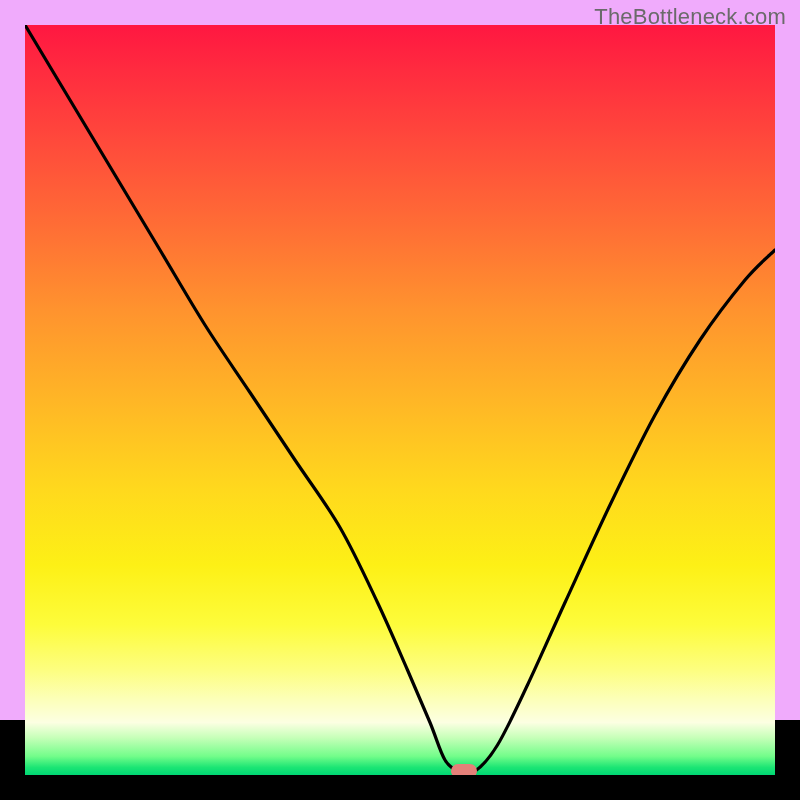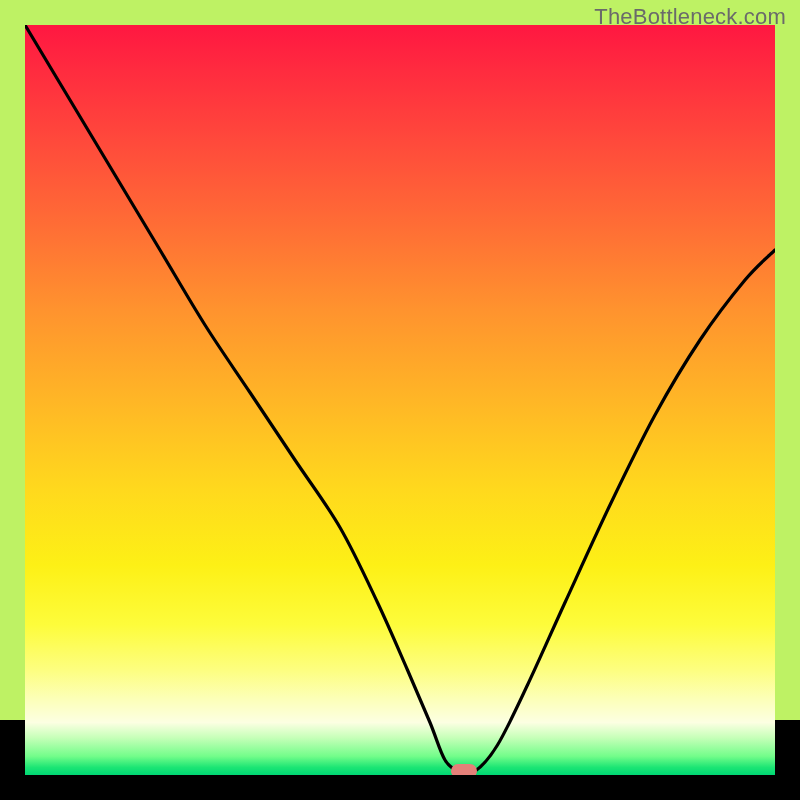--- a/index.html
+++ b/index.html
@@ -8,21 +8,21 @@
     width: 800px;
     height: 800px;
     background: #000;
     overflow: hidden;
     font-family: Arial, Helvetica, sans-serif;
   }
   .frame {
     position: relative;
     width: 800px;
     height: 720px;
-    background: #bef264;
+    background: #f0abfc;
   }
   .watermark {
     position: absolute;
     top: 4px;
     right: 14px;
     color: #6a6a6a;
     font-size: 22px;
     font-weight: 400;
     letter-spacing: 0.2px;
     z-index: 5;

